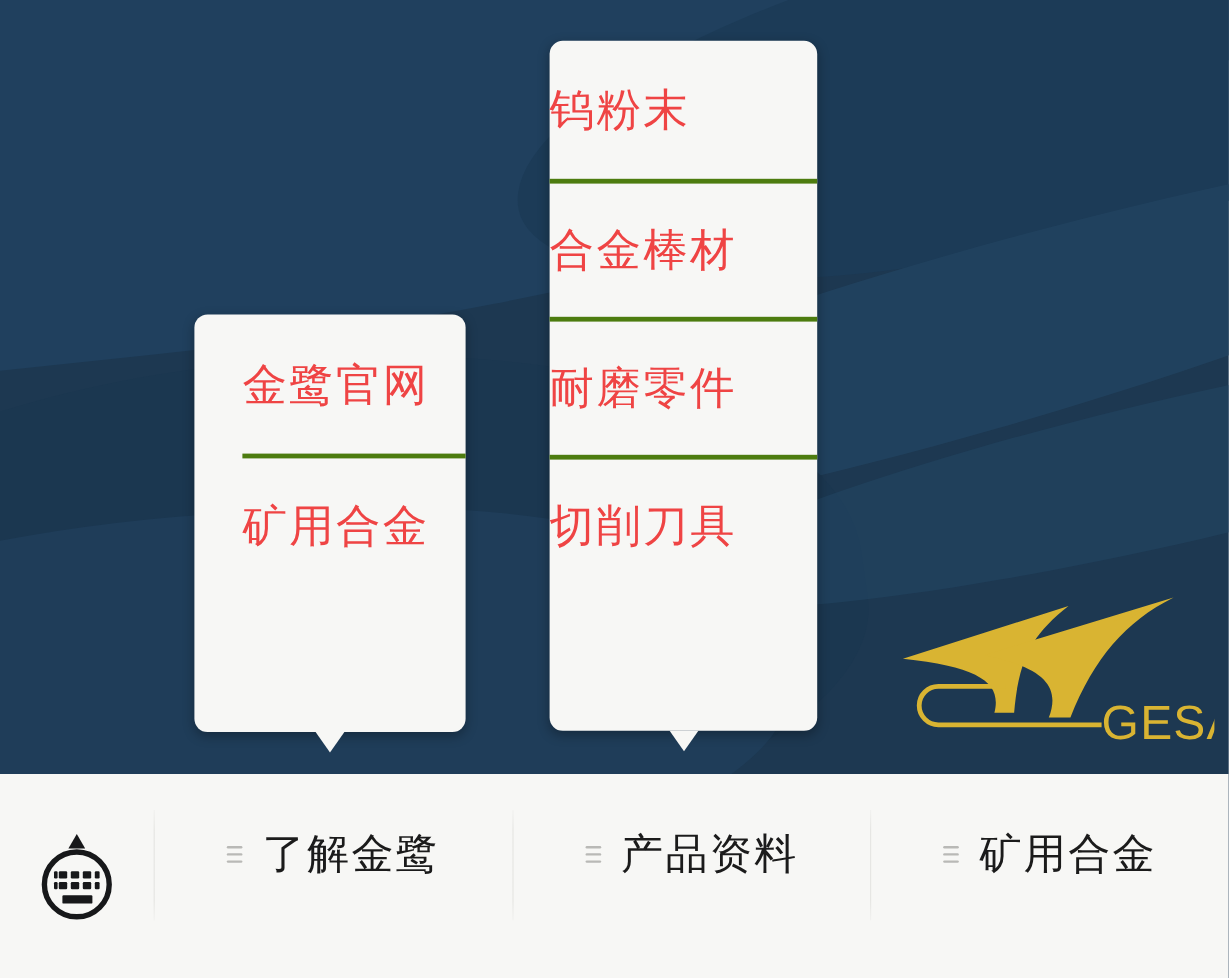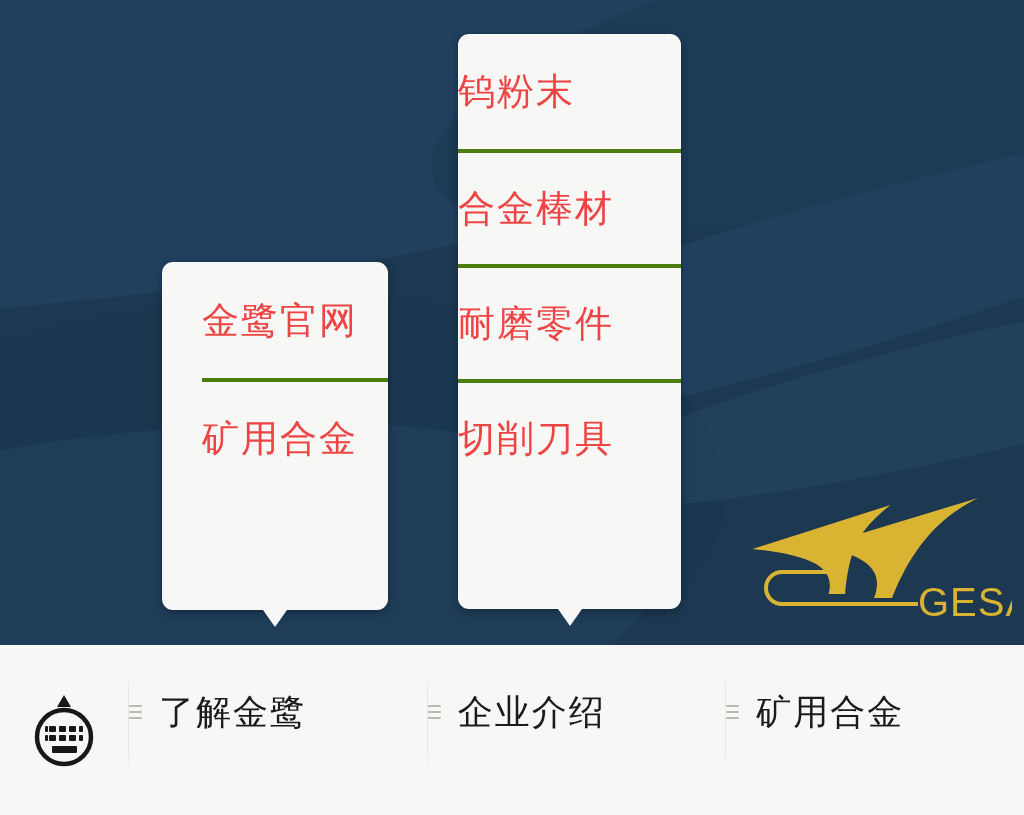--- a/index.html
+++ b/index.html
@@ -121,20 +121,21 @@
   }
   .vsep {
     width: 1px;
     margin: 30px 0 48px 0;
     background: linear-gradient(to bottom, #f2f2f0, #e6e6e3 18%, #e6e6e3 82%, #f2f2f0);
   }
   .nav-cell {
     flex: 1 1 0;
     display: flex;
     align-items: center;
+    justify-content: center;
     padding-bottom: 36px;
     gap: 17px;
   }
   .hamburger {
     display: flex;
     flex-direction: column;
     justify-content: center;
     gap: 4px;
     width: 13px;
   }
@@ -235,21 +236,21 @@
     </div>
 
     <div class="vsep"></div>
 
     <div class="nav-cell">
       <span class="hamburger">
           <i></i>
           <i></i>
           <i></i>
         </span>
-      <span class="nav-label">企业介绍</span>
+      <span class="nav-label">产品资料</span>
     </div>
 
     <div class="vsep"></div>
 
     <div class="nav-cell">
       <span class="hamburger">
           <i></i>
           <i></i>
           <i></i>
         </span>

